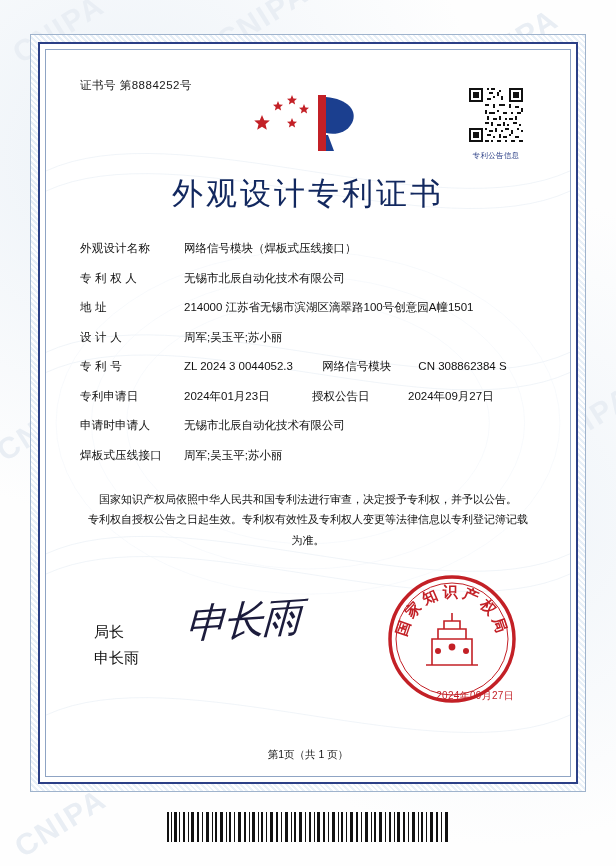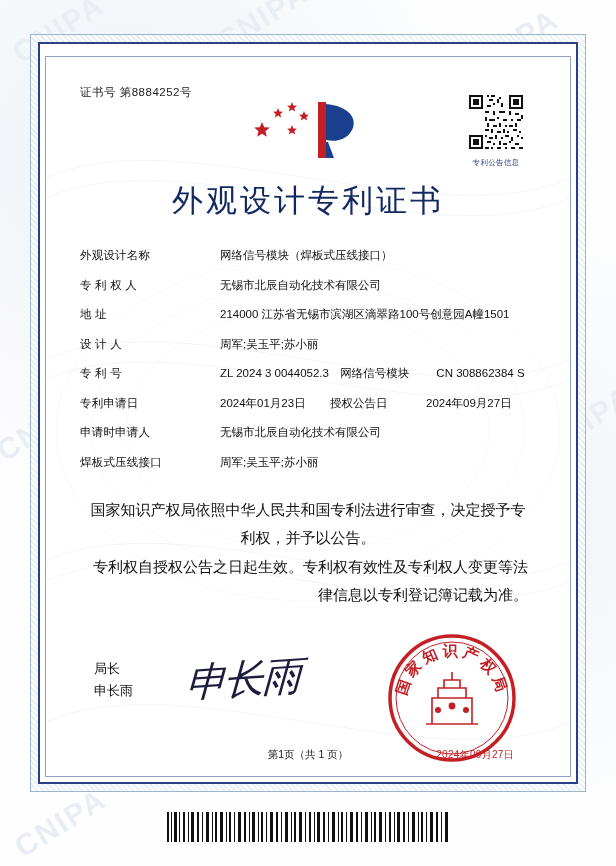--- a/index.html
+++ b/index.html
@@ -61,21 +61,20 @@
   }
   .frame-inner {
     position: absolute;
     left: 5px;
     top: 5px;
     right: 5px;
     bottom: 5px;
     border: 1px solid #8fa4c4;
     background: #fff;
     overflow: hidden;
-    margin-top: 7px;
   }
   .guilloche {
     position: absolute;
     inset: 0;
     opacity: 0.5;
     pointer-events: none;
   }
   .content {
     position: absolute;
     inset: 0;
@@ -127,54 +126,53 @@
   }
   .fields {
     margin-top: 26px;
     font-size: 11.5px;
     color: #111;
   }
   .frow {
     display: flex;
     align-items: baseline;
     margin-bottom: 14.5px;
-    gap: 36px;
   }
   .flabel {
     width: 104px;
     flex: 0 0 104px;
     color: #111;
     letter-spacing: 0.2px;
   }
   .fvalue {
     flex: 1 1 auto;
     color: #111;
   }
   .half { display: flex; align-items: flex-end; }
   .half .flabel { width: 104px; flex: 0 0 104px; }
   .half .cell2 { display: flex; align-items: baseline; flex: 1 1 auto; }
   .half .l2 { width: 96px; flex: 0 0 96px; }
   .statement {
     margin-top: 26px;
-    font-size: 15px;
+    font-size: 11px;
     line-height: 1.9;
     color: #111;
     padding: 0 8px;
     text-align: justify;
   }
   .sign-area {
     position: relative;
     margin-top: 28px;
     height: 130px;
   }
   .director {
     position: absolute;
     left: 14px;
-    top: 20px;
-    font-size: 13px;
+    top: 40px;
+    font-size: 15px;
     line-height: 1.75;
     color: #111;
   }
   .signature {
     position: absolute;
     left: 106px;
     top: 14px;
     font-family: "DejaVu Serif", serif;
     font-size: 40px;
     color: #1c1c3c;
@@ -400,21 +398,21 @@
 
             <div class="frow">
               <div class="flabel">焊板式压线接口</div>
               <div class="fvalue">周军;吴玉平;苏小丽</div>
             </div>
 
           </div>
 
           <div class="statement">
             <div style="text-align:center">国家知识产权局依照中华人民共和国专利法进行审查，决定授予专利权，并予以公告。</div>
-            <div style="text-align:right">专利权自授权公告之日起生效。专利权有效性及专利权人变更等法律信息以专利登记簿记载为准。</div>
+            <div style="text-align:center">专利权自授权公告之日起生效。专利权有效性及专利权人变更等法律信息以专利登记簿记载为准。</div>
           </div>
 
           <div class="sign-area">
             <div class="director">
               <div>局长</div>
               <div>申长雨</div>
             </div>
 
             <div class="signature">申长雨</div>
 

